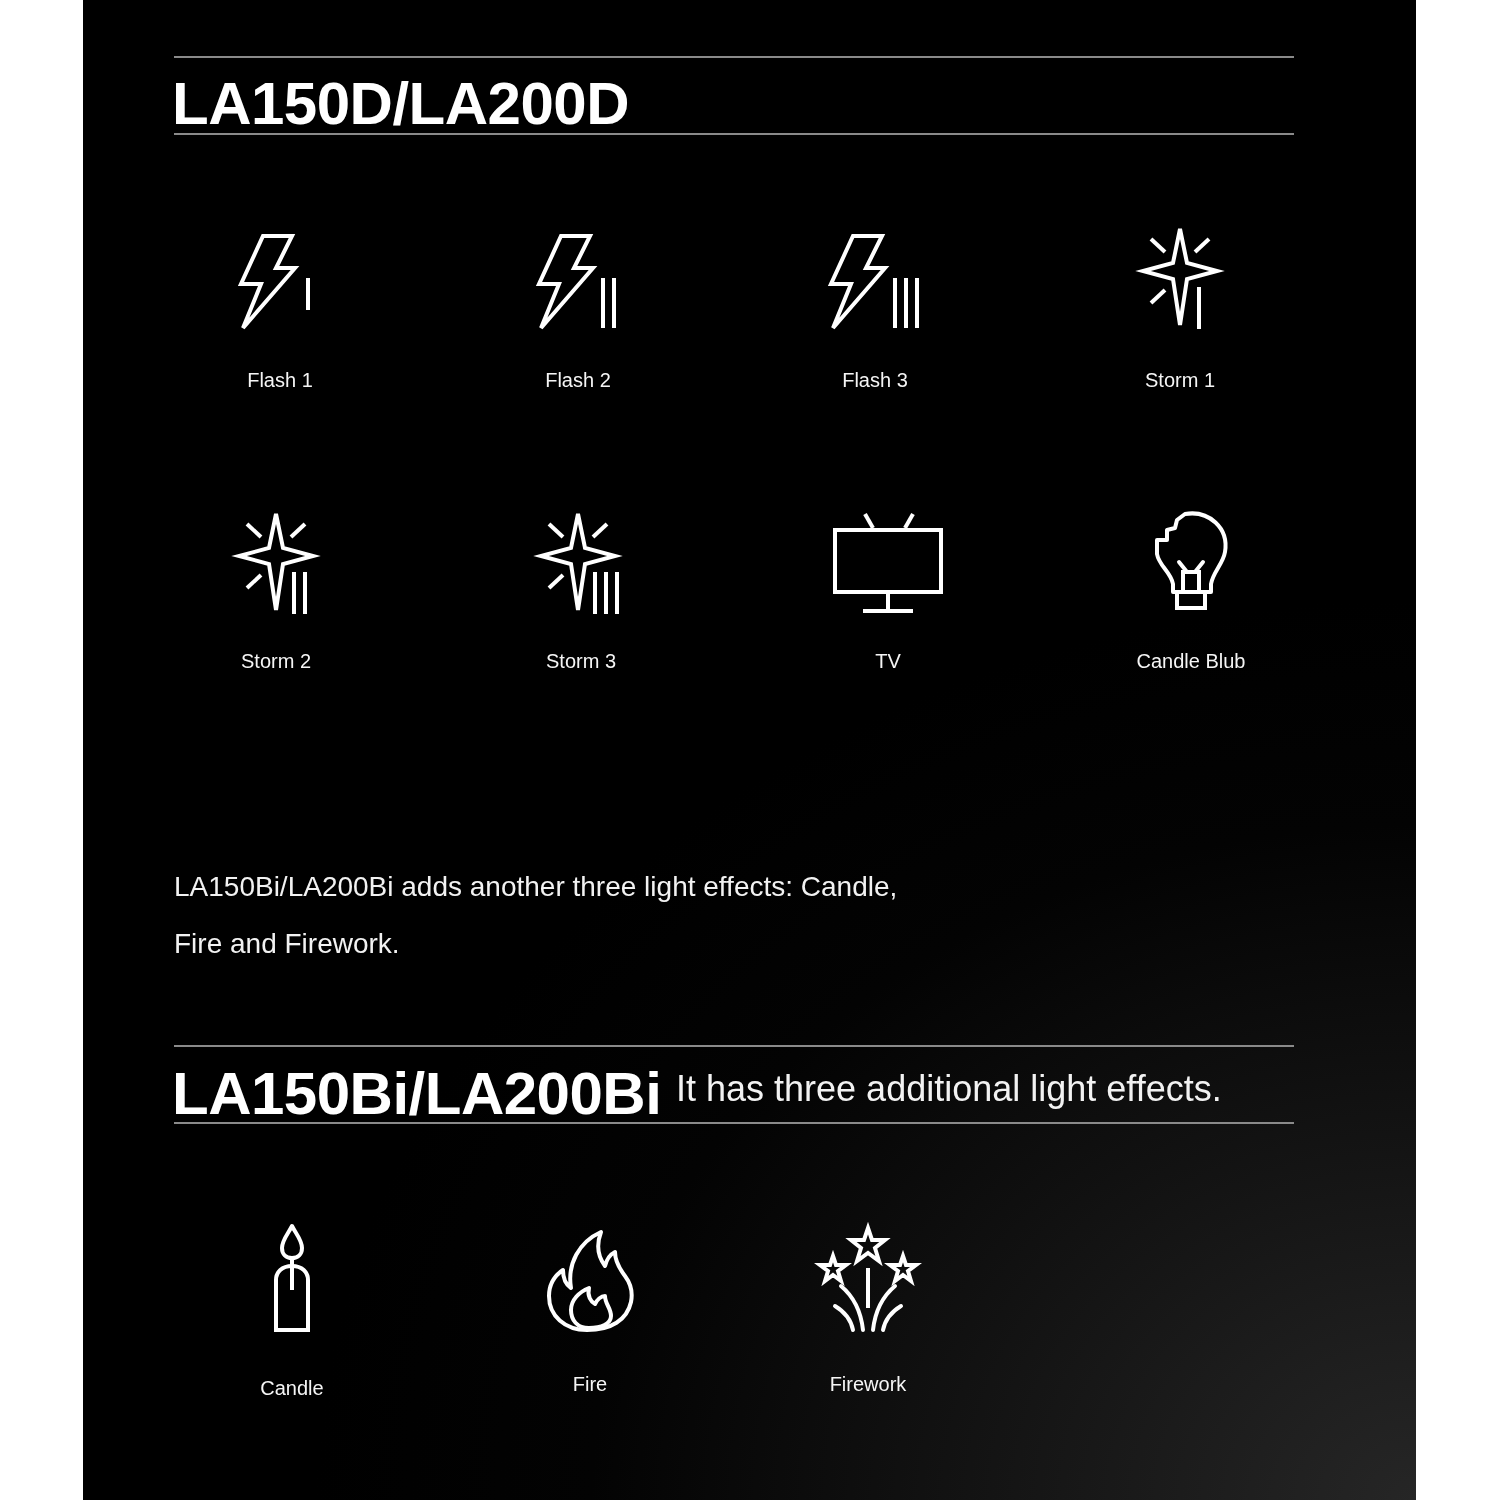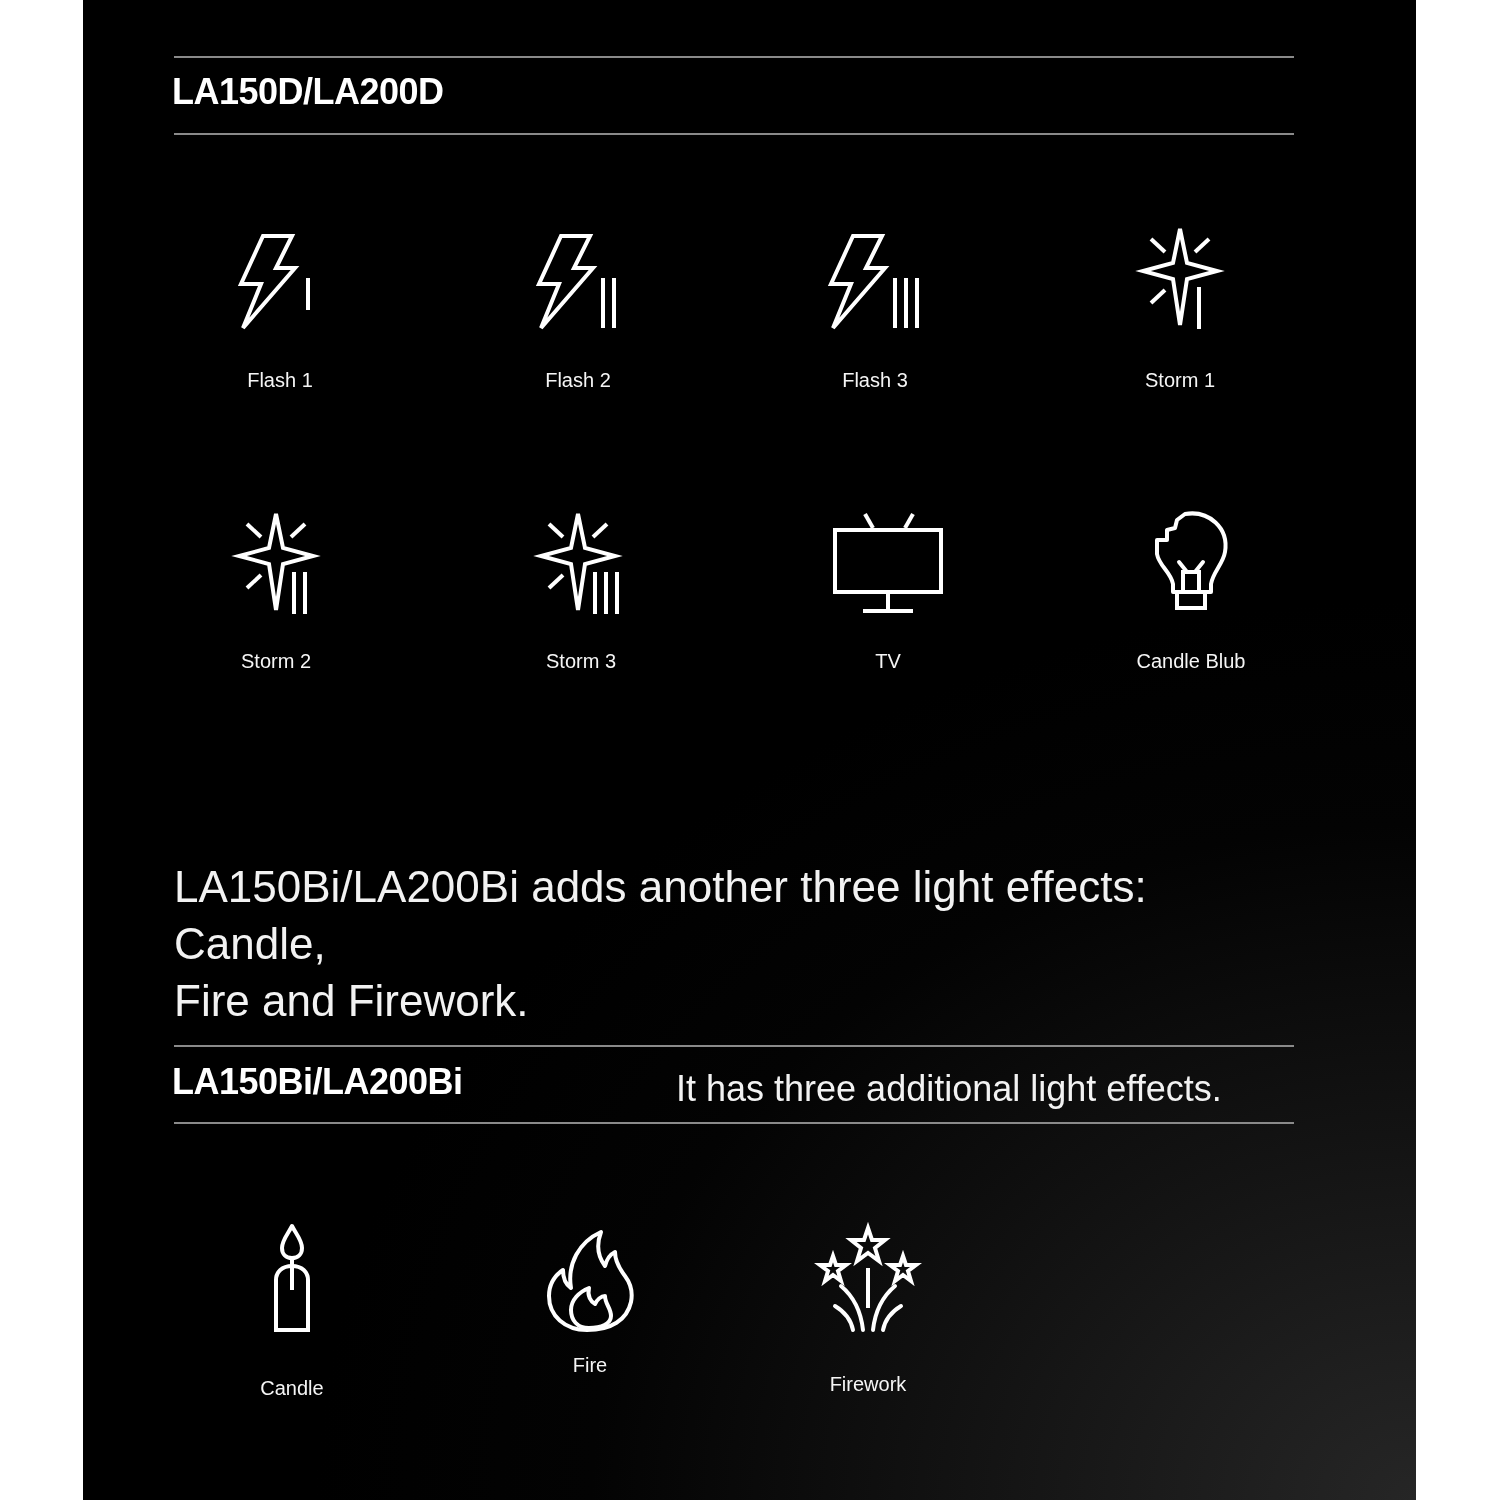--- a/index.html
+++ b/index.html
@@ -8,28 +8,28 @@
     position: relative; overflow: hidden;
     font-family: "Liberation Sans", "DejaVu Sans", sans-serif;
   }
   .panel {
     position: absolute; left: 83px; top: 0; width: 1333px; height: 1500px;
     background: radial-gradient(ellipse 1100px 900px at 100% 100%, #262626 0%, #111 45%, #030303 75%, #000 100%);
   }
   .rule { position: absolute; left: 174px; width: 1120px; height: 2px; background: #8a8a8a; }
   .model-title {
     position: absolute; left: 172px; color: #fff; font-weight: bold;
-    font-size: 36px; letter-spacing: -0.5px; white-space: nowrap; line-height: 1;
+    font-size: 60px; letter-spacing: -0.5px; white-space: nowrap; line-height: 1;
   }
   .subtitle {
     position: absolute; color: #f2f2f2; font-size: 36px; white-space: nowrap; line-height: 1;
   }
   .paragraph {
     position: absolute; left: 174px; top: 858px; width: 1120px;
-    color: #f2f2f2; font-size: 44px; line-height: 57px;
+    color: #f2f2f2; font-size: 28px; line-height: 57px;
   }
   .effect {
     position: absolute; width: 240px; text-align: center;
   }
   .effect svg { display: block; margin: 0 auto; overflow: visible; }
   .effect .label {
     display: block; color: #f5f5f5; font-size: 20px; line-height: 1;
     white-space: nowrap;
   }
   svg .s { fill: none; stroke: #fff; stroke-width: 4; stroke-linejoin: miter; stroke-linecap: butt; }
@@ -146,21 +146,21 @@
     <line class="s" x1="20" y1="44" x2="20" y2="68"></line>
   </svg>
   <span class="label" style="margin-top:44px;">Candle</span>
 </div>
 
 <div class="effect" style="left:470px; top:1228px;">
   <svg width="90" height="106" viewBox="0 0 90 106">
     <path class="sr" d="M42,102 C20,102 4,88 4,68 C4,54 12,46 18,42 C18,50 20,56 26,60 C22,36 34,14 56,4 C50,20 54,30 60,38 C62,30 66,26 70,24 C70,32 74,40 80,48 C86,56 88,64 86,74 C82,92 66,102 42,102 Z"></path>
     <path class="sr" d="M44,100 C32,100 26,92 26,82 C26,72 34,64 44,60 C42,68 46,74 50,76 C52,72 56,68 60,68 C60,76 66,80 66,88 C66,96 56,100 44,100 Z"></path>
   </svg>
-  <span class="label" style="margin-top:21px;">Fire</span>
+  <span class="label" style="margin-top:40px;">Fire</span>
 </div>
 
 <div class="effect" style="left:748px; top:1224px;">
   <svg width="110" height="110" viewBox="0 0 110 110">
     <polygon class="s" points="55,4 59,16 72,16 62,24 66,37 55,29 44,37 48,24 38,16 51,16"></polygon>
     <polygon class="s" points="20,32 23,41 33,41 25,47 28,57 20,51 12,57 15,47 7,41 17,41"></polygon>
     <polygon class="s" points="90,32 93,41 103,41 95,47 98,57 90,51 82,57 85,47 77,41 87,41"></polygon>
     <line class="s" x1="55" y1="44" x2="55" y2="84"></line>
     <path class="sr" d="M28,62 C40,72 48,88 50,106"></path>
     <path class="sr" d="M82,62 C70,72 62,88 60,106"></path>

